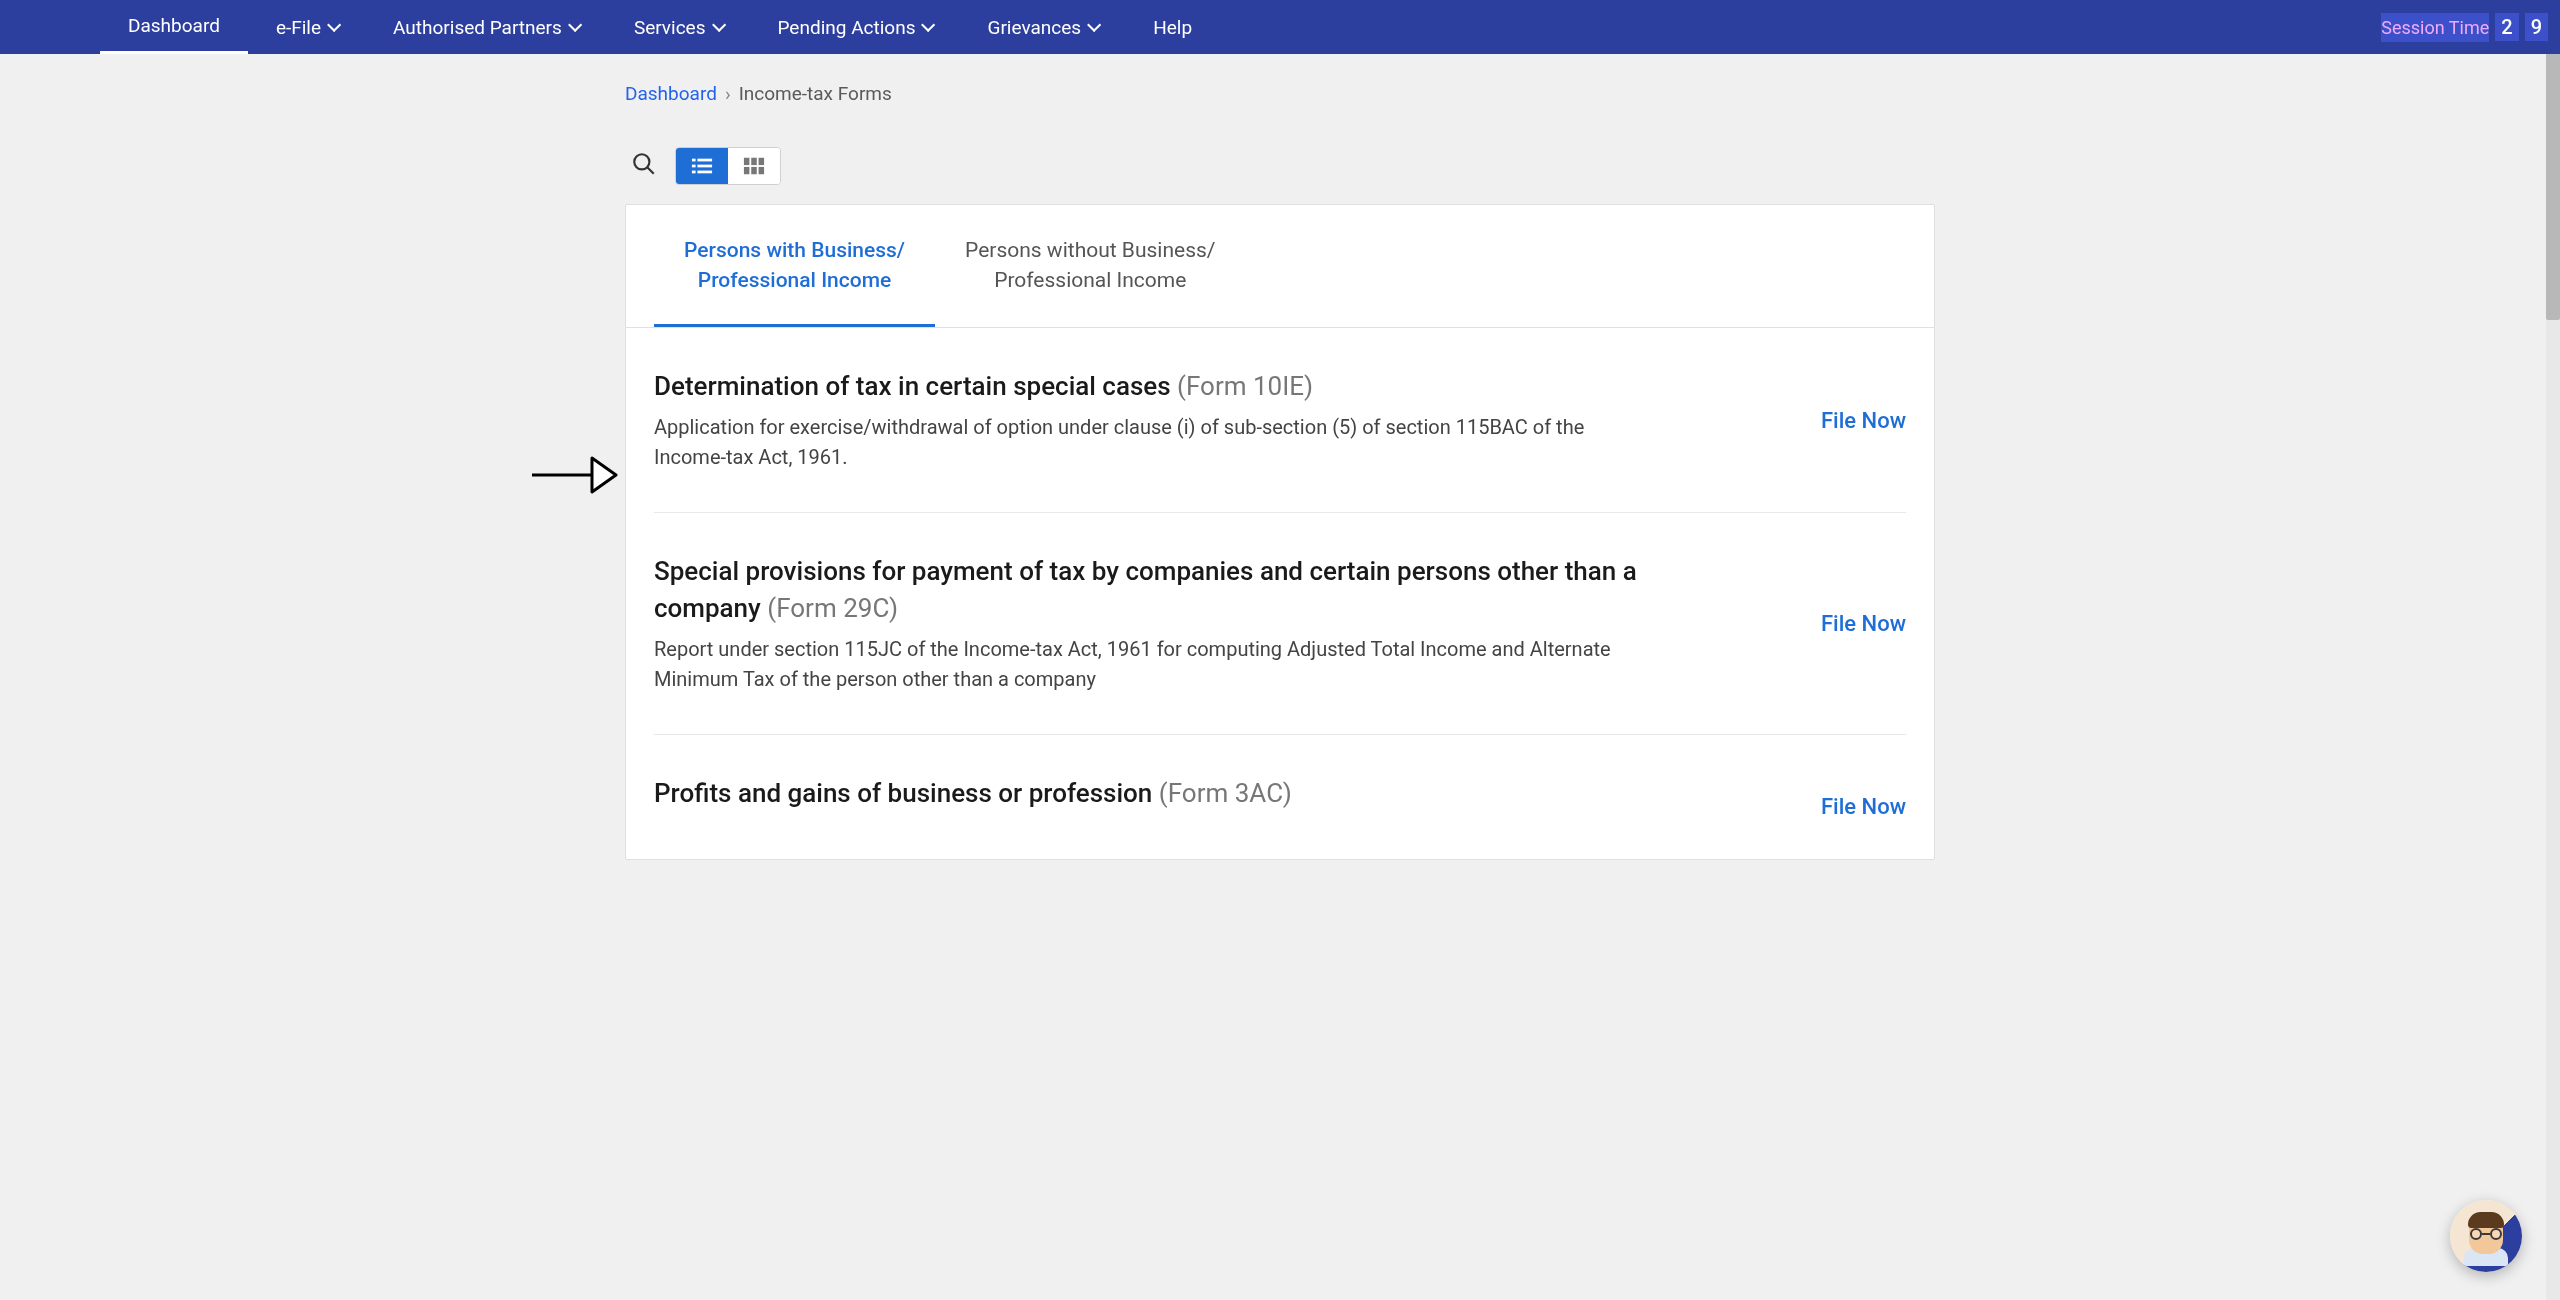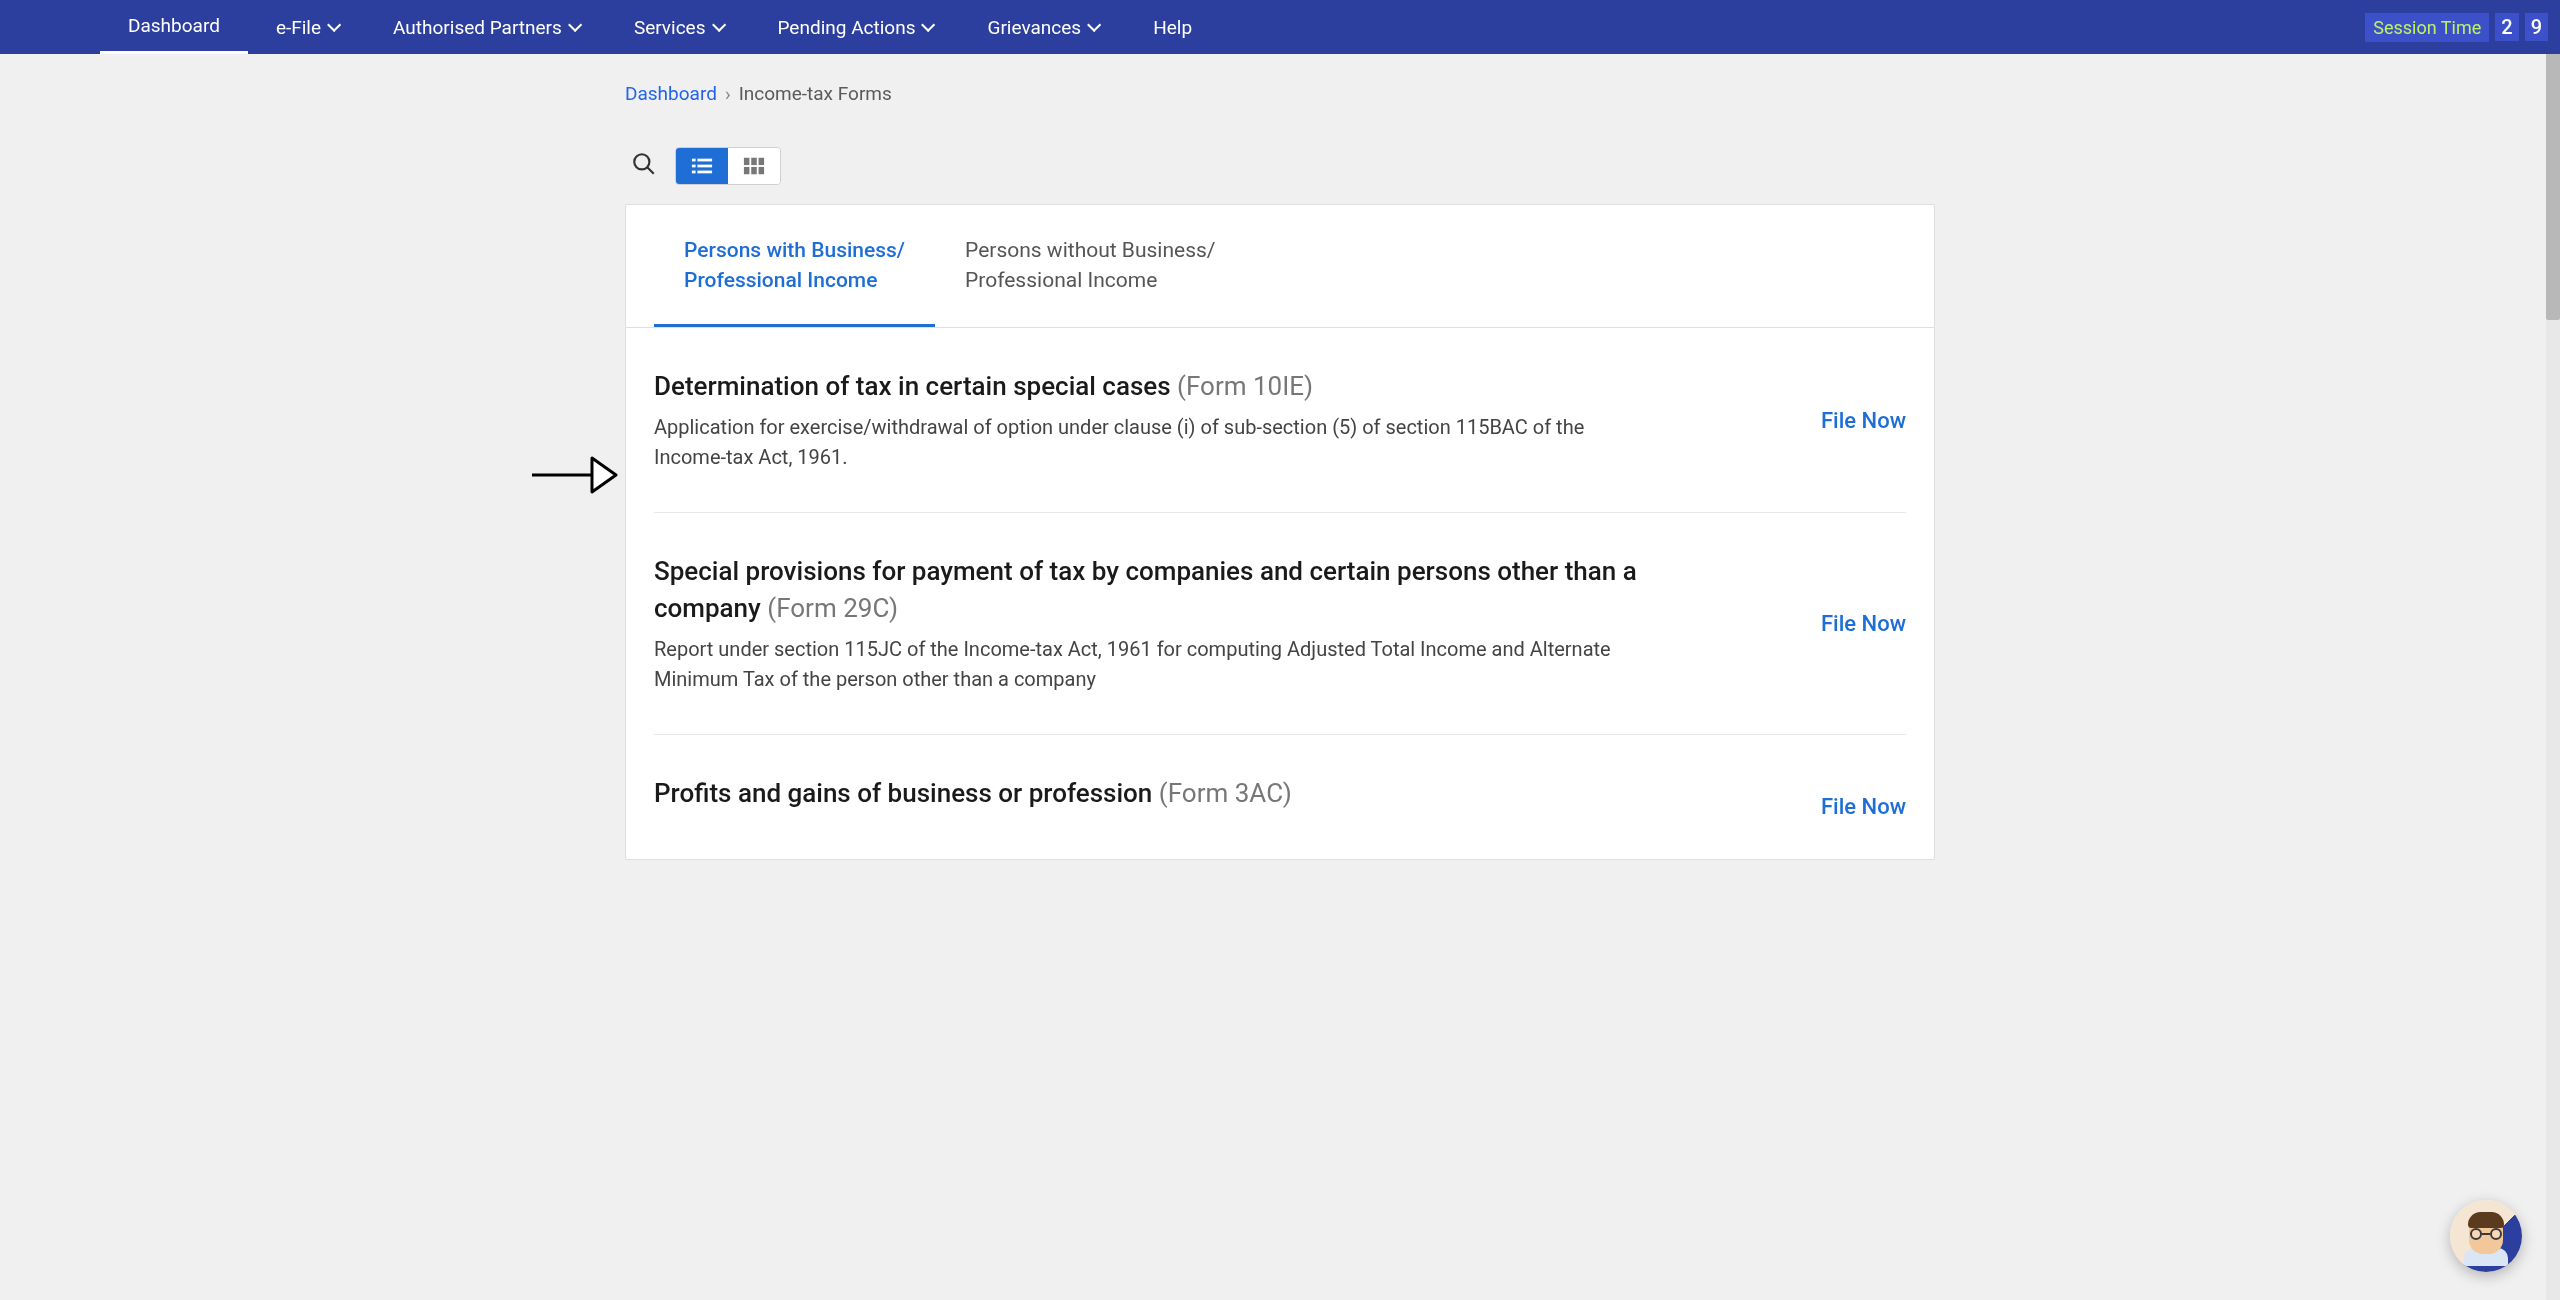--- a/index.html
+++ b/index.html
@@ -2,38 +2,38 @@
 <html><head>
 <meta charset="utf-8">
 <style>
 * { margin: 0; padding: 0; box-sizing: border-box; }
 body { font-family: -apple-system, BlinkMacSystemFont, "Segoe UI", Roboto, Arial, sans-serif; background: #f0f0f0; color: #212121; overflow-x: hidden; }
 .topnav { background: #2c3e9e; display: flex; align-items: center; padding: 0 0 0 100px; height: 54px; position: relative; }
 .topnav .nav-item { color: #fff; font-size: 19px; padding: 0 28px; height: 54px; display: flex; align-items: center; cursor: pointer; gap: 6px; }
 .topnav .nav-item.active { border-bottom: 3px solid #fff; }
 .chevron-down { display:inline-block; width: 10px; height: 10px; border-right: 2px solid #fff; border-bottom: 2px solid #fff; transform: rotate(45deg) translateY(-3px); }
 .session-block { margin-left: auto; display: flex; align-items: center; gap: 6px; padding-right: 12px; }
-.session-label { background: #3b50c9; color: #bef264; font-size: 18px; padding: 4px 8px; }
+.session-label { background: #3b50c9; color: #f0abfc; font-size: 18px; padding: 4px 0; }
 .session-digit { background: #3b50c9; color: #fff; font-size: 20px; padding: 2px 6px; font-weight: 500; }
 .page-wrap { max-width: 1310px; margin: 0 auto; padding: 0 0 40px 0; position: relative; }
 .breadcrumb { padding: 28px 0 0 0; font-size: 19px; color: #5a5a5a; display: flex; align-items: center; gap: 8px; }
 .breadcrumb a { color: #2563eb; text-decoration: none; }
 .bc-sep { color: #888; }
 .page-title-row { display: flex; align-items: center; justify-content: space-between; margin-top: 40px; }
 .page-title { font-size: 42px; font-weight: 600; color: #1a1a1a; }
 .title-tools { display: flex; align-items: center; gap: 12px; }
 .search-btn { background: transparent; border: none; cursor: pointer; padding: 6px; }
 .search-btn svg { width: 26px; height: 26px; stroke: #333; }
 .view-toggle { display: flex; border: 1px solid #d0d0d0; border-radius: 4px; overflow: hidden; background: #fff; }
 .view-btn { width: 52px; height: 36px; display: flex; align-items: center; justify-content: center; border: none; background: #fff; cursor: pointer; }
 .view-btn.active { background: #1e6ed6; }
 .view-btn svg { width: 22px; height: 20px; }
 .content-card { background: #fff; border: 1px solid #e0e0e0; margin-top: 18px; border-radius: 2px; }
 .tabs { display: flex; border-bottom: 1px solid #e0e0e0; padding: 0 28px; }
-.tab { flex: 0 0 auto; text-align: left; font-size: 21px; color: #555; padding: 30px 30px 28px 30px; cursor: pointer; line-height: 1.45; }
+.tab { flex: 0 0 auto; text-align: center; font-size: 21px; color: #555; padding: 30px 30px 28px 30px; cursor: pointer; line-height: 1.45; }
 .tab.active { color: #1e6ed6; border-bottom: 3px solid #1e6ed6; font-weight: 500; }
 .tab.wide { flex: 1; }
 .forms-list { padding: 0 28px; }
 .form-row { display: flex; align-items: center; justify-content: space-between; padding: 40px 0; border-bottom: 1px solid #e8e8e8; gap: 40px; }
 .form-row:last-child { border-bottom: none; align-items: flex-end; }
 .form-text { flex: 1; max-width: 1000px; }
 .form-title { font-size: 26px; font-weight: 500; color: #1a1a1a; line-height: 1.4; margin-bottom: 8px; }
 .form-code { color: #777; font-weight: 400; }
 .form-desc { font-size: 20px; color: #444; line-height: 1.5; }
 .file-now { color: #1e6ed6; font-size: 22px; font-weight: 500; text-decoration: none; white-space: nowrap; }

